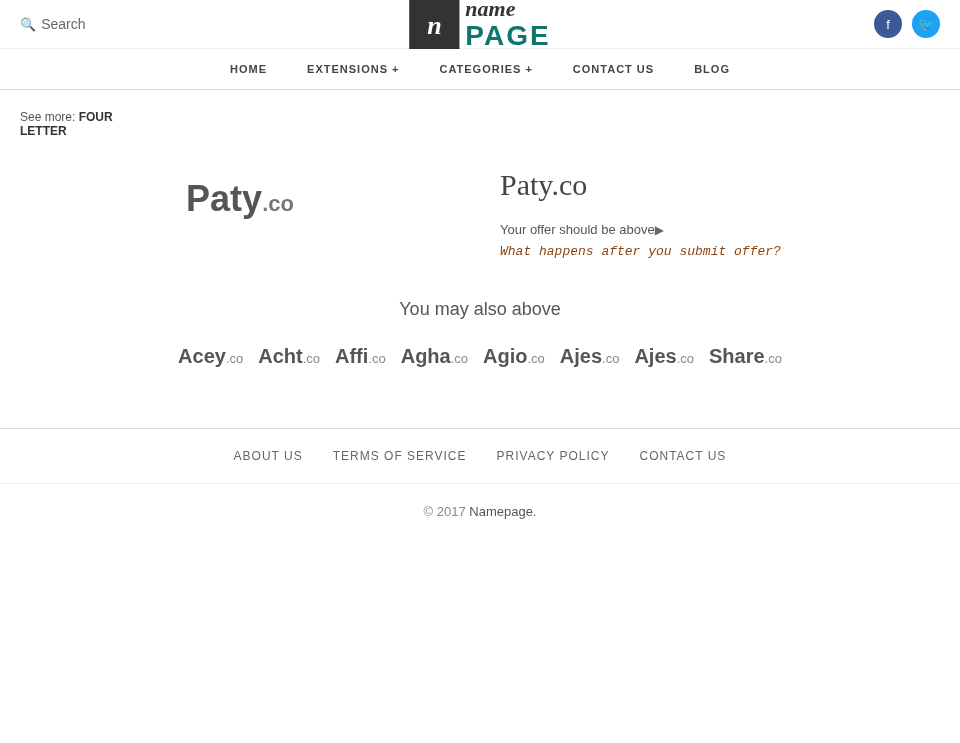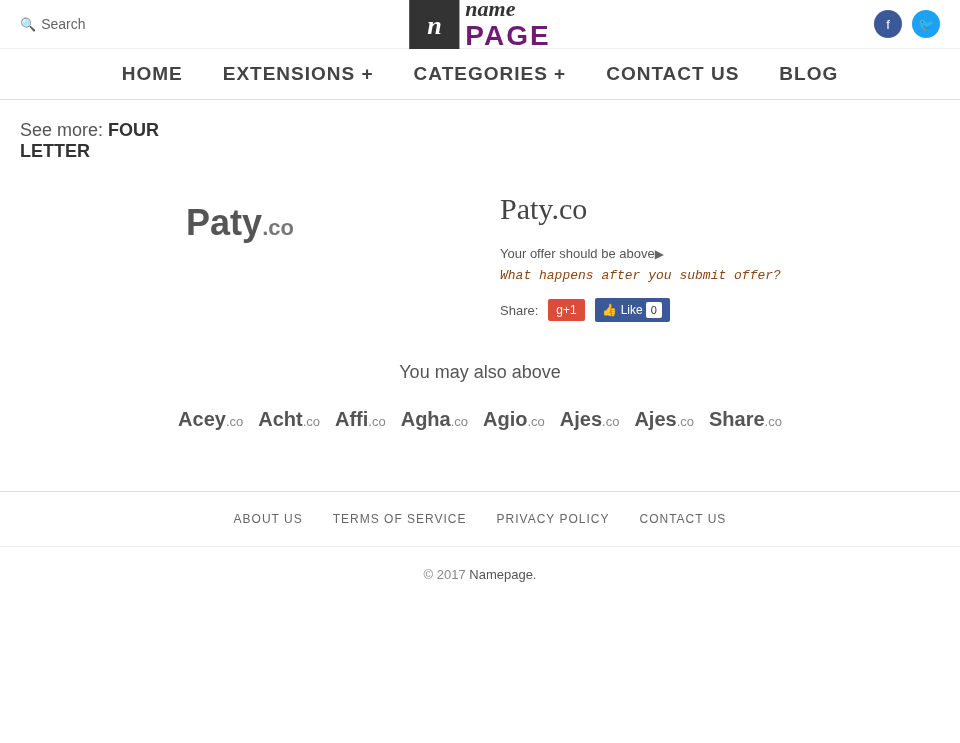--- a/index.html
+++ b/index.html
@@ -49,21 +49,21 @@
     .logo-name {
       font-size: 22px;
       font-style: italic;
       font-weight: bold;
       color: #333;
       font-family: Georgia, serif;
     }
     .logo-page {
       font-size: 28px;
       font-weight: bold;
-      color: #701a75;
+      color: #0f766e;
       font-family: Arial, sans-serif;
       letter-spacing: 2px;
       text-transform: uppercase;
     }
     .header-social {
       display: flex;
       gap: 10px;
     }
     .social-icon {
       width: 28px;
@@ -84,37 +84,37 @@
     
     .nav {
       display: flex;
       justify-content: center;
       gap: 40px;
       padding: 14px 0;
       border-bottom: 1px solid #ddd;
       background: #fff;
     }
     .nav-item {
-      font-size: 19px;
+      font-size: 11px;
       font-weight: bold;
       letter-spacing: 1px;
       color: #444;
       cursor: pointer;
       text-transform: uppercase;
       text-decoration: none;
     }
 
     
     .main-content {
       max-width: 960px;
       margin: 0 auto;
       padding: 20px;
     }
     .see-more {
-      font-size: 18px;
+      font-size: 12px;
       color: #555;
       margin-bottom: 20px;
     }
     .see-more-link {
       font-weight: bold;
       color: #333;
       text-decoration: none;
     }
 
     
@@ -356,31 +356,20 @@
       <div class="domain-title">Paty.co</div>
 
 
       <div class="offer-hint">
         <span>Your offer should be above</span>
         <span class="arrow-icon">▶</span>
       </div>
 
       <a class="submit-link" href="#">What happens after you submit offer?</a>
 
-      <div class="share-row">
-        <span class="share-label">Share:</span>
-        <button class="google-plus-btn">
-          <span>g+1</span>
-        </button>
-        <button class="fb-like-btn">
-          <span>👍</span>
-          <span>Like</span>
-          <span class="fb-count">0</span>
-        </button>
-      </div>
     </div>
   </div>
 
   <div class="also-like-section">
     <div class="also-like-title">You may also above</div>
     <div class="domain-cards">
       <a class="domain-card" href="#">
         <span>Acey</span><span class="ext">.co</span>
       </a>
       <a class="domain-card" href="#">

